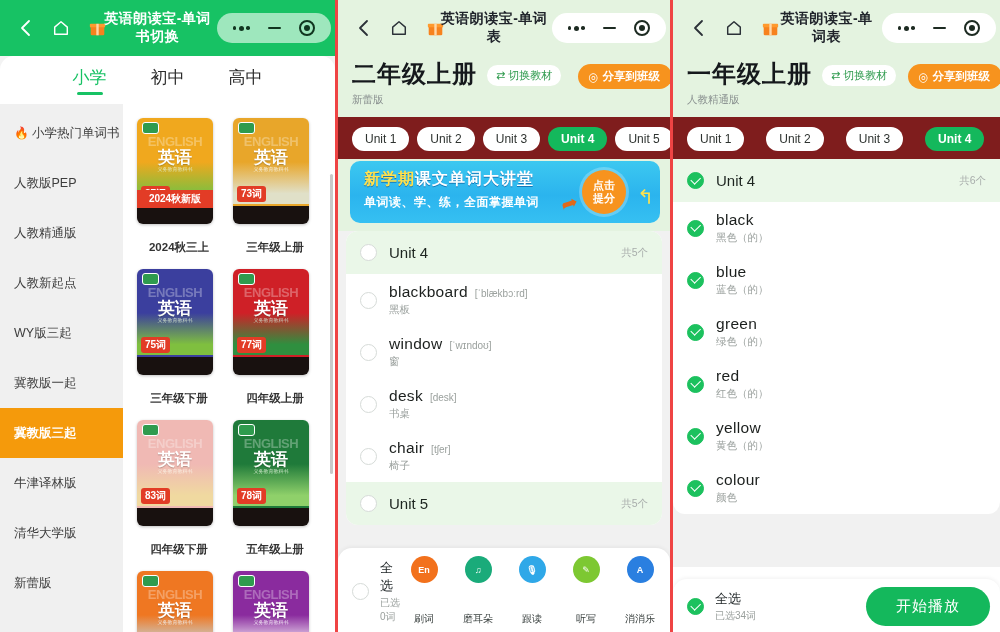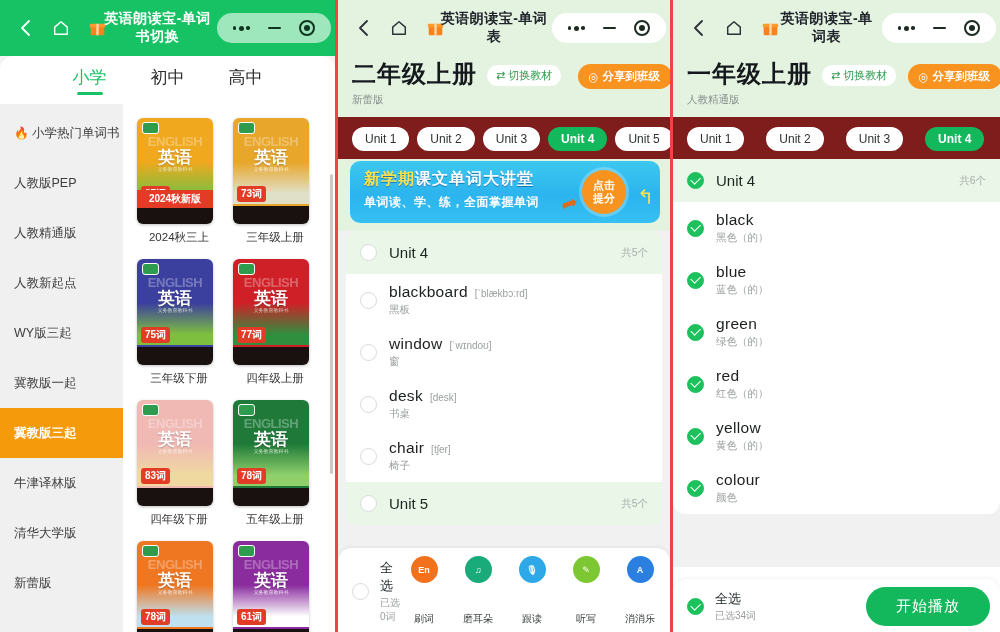--- a/index.html
+++ b/index.html
@@ -142,22 +142,22 @@
     position: absolute; left: 4px; bottom: 22px;
     background: #e23c26; color: #fff; font-size: 10px; font-weight: 700;
     border-radius: 3px; padding: 1px 4px;
   }
   .bc-ribbon {
     position: absolute; left: 0; right: 0; bottom: 16px;
     background: #e23c26; color: #fff; text-align: center;
     font-size: 10px; font-weight: 800; padding: 2px 0;
   }
   .book-label {
-    margin-top: 6px; text-align: center;
-    font-size: 11.5px; color: #333;
+    margin-top: 16px; text-align: center;
+    font-size: 11.5px; color: #333; font-weight: bold;
   }
   .left-scrollbar {
     position: absolute; right: 2px; top: 70px; width: 3px; height: 300px;
     background: #c9c9c9; border-radius: 2px;
   }
 
   
   .bookhead {
     background: #e4f3e0; padding: 2px 12px 10px 14px; position: relative;
   }

